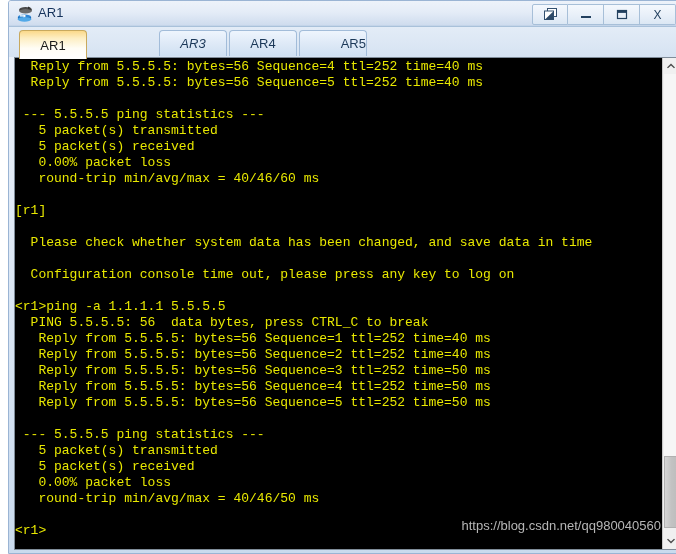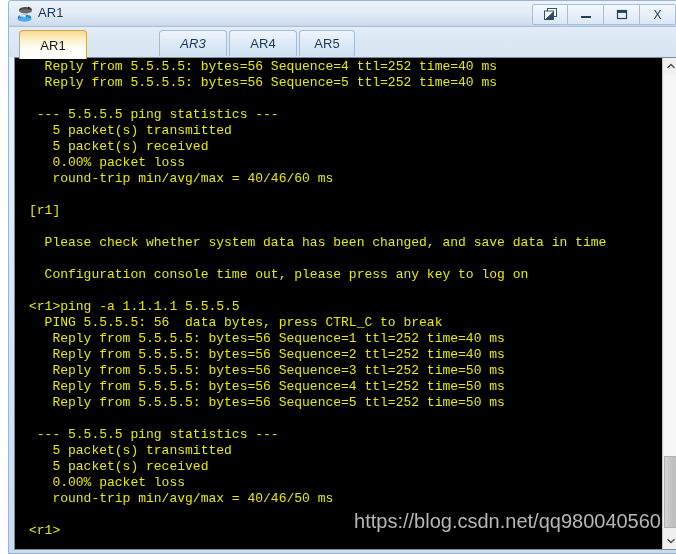--- a/index.html
+++ b/index.html
@@ -131,32 +131,31 @@
     position: absolute;
     left: 0;
     top: 1px;
     width: 552px;
     white-space: pre;
     font-family: "Liberation Mono", "DejaVu Sans Mono", monospace;
     font-size: 13px;
     line-height: 16px;
     color: #e8e800;
     letter-spacing: 0px;
-    padding-left: 14px;
     box-sizing: border-box;
   }
   .tline { height: 16px; }
 
   
   #watermark {
     position: absolute;
     right: 2px;
     bottom: 16px;
     font-family: "Liberation Sans", sans-serif;
-    font-size: 20px;
+    font-size: 13px;
     color: #cfcfcf;
     opacity: 0.88;
     white-space: nowrap;
     pointer-events: none;
   }
 
   
   #scrollbar {
     position: absolute;
     right: 0; top: 0;
@@ -256,21 +255,21 @@
   <div id="tabstrip">
     <div class="tab active" style="left:10px; width:68px;">
       <span>AR1</span>
     </div>
     <div class="tab" style="left:150px; width:68px;font-style:italic;">
       <span>AR3</span>
     </div>
     <div class="tab" style="left:220px; width:68px;">
       <span>AR4</span>
     </div>
-    <div class="tab" style="left:290px; width:56px;">
+    <div class="tab" style="left:290px; width:68px;justify-content:flex-end;">
       <span>AR5</span>
     </div>
   </div>
 
   <div id="term-frame">
 
     <div id="term">
       <div id="term-lines"><div class="tline">  Reply from 5.5.5.5: bytes=56 Sequence=4 ttl=252 time=40 ms</div><div class="tline">  Reply from 5.5.5.5: bytes=56 Sequence=5 ttl=252 time=40 ms</div><div class="tline">&nbsp;</div><div class="tline"> --- 5.5.5.5 ping statistics ---</div><div class="tline">   5 packet(s) transmitted</div><div class="tline">   5 packet(s) received</div><div class="tline">   0.00% packet loss</div><div class="tline">   round-trip min/avg/max = 40/46/60 ms</div><div class="tline">&nbsp;</div><div class="tline">[r1]</div><div class="tline">&nbsp;</div><div class="tline">  Please check whether system data has been changed, and save data in time</div><div class="tline">&nbsp;</div><div class="tline">  Configuration console time out, please press any key to log on</div><div class="tline">&nbsp;</div><div class="tline">&lt;r1&gt;ping -a 1.1.1.1 5.5.5.5</div><div class="tline">  PING 5.5.5.5: 56  data bytes, press CTRL_C to break</div><div class="tline">   Reply from 5.5.5.5: bytes=56 Sequence=1 ttl=252 time=40 ms</div><div class="tline">   Reply from 5.5.5.5: bytes=56 Sequence=2 ttl=252 time=40 ms</div><div class="tline">   Reply from 5.5.5.5: bytes=56 Sequence=3 ttl=252 time=50 ms</div><div class="tline">   Reply from 5.5.5.5: bytes=56 Sequence=4 ttl=252 time=50 ms</div><div class="tline">   Reply from 5.5.5.5: bytes=56 Sequence=5 ttl=252 time=50 ms</div><div class="tline">&nbsp;</div><div class="tline"> --- 5.5.5.5 ping statistics ---</div><div class="tline">   5 packet(s) transmitted</div><div class="tline">   5 packet(s) received</div><div class="tline">   0.00% packet loss</div><div class="tline">   round-trip min/avg/max = 40/46/50 ms</div><div class="tline">&nbsp;</div><div class="tline">&lt;r1&gt;</div></div>
       <div id="watermark">https://blog.csdn.net/qq980040560</div>
     </div>

